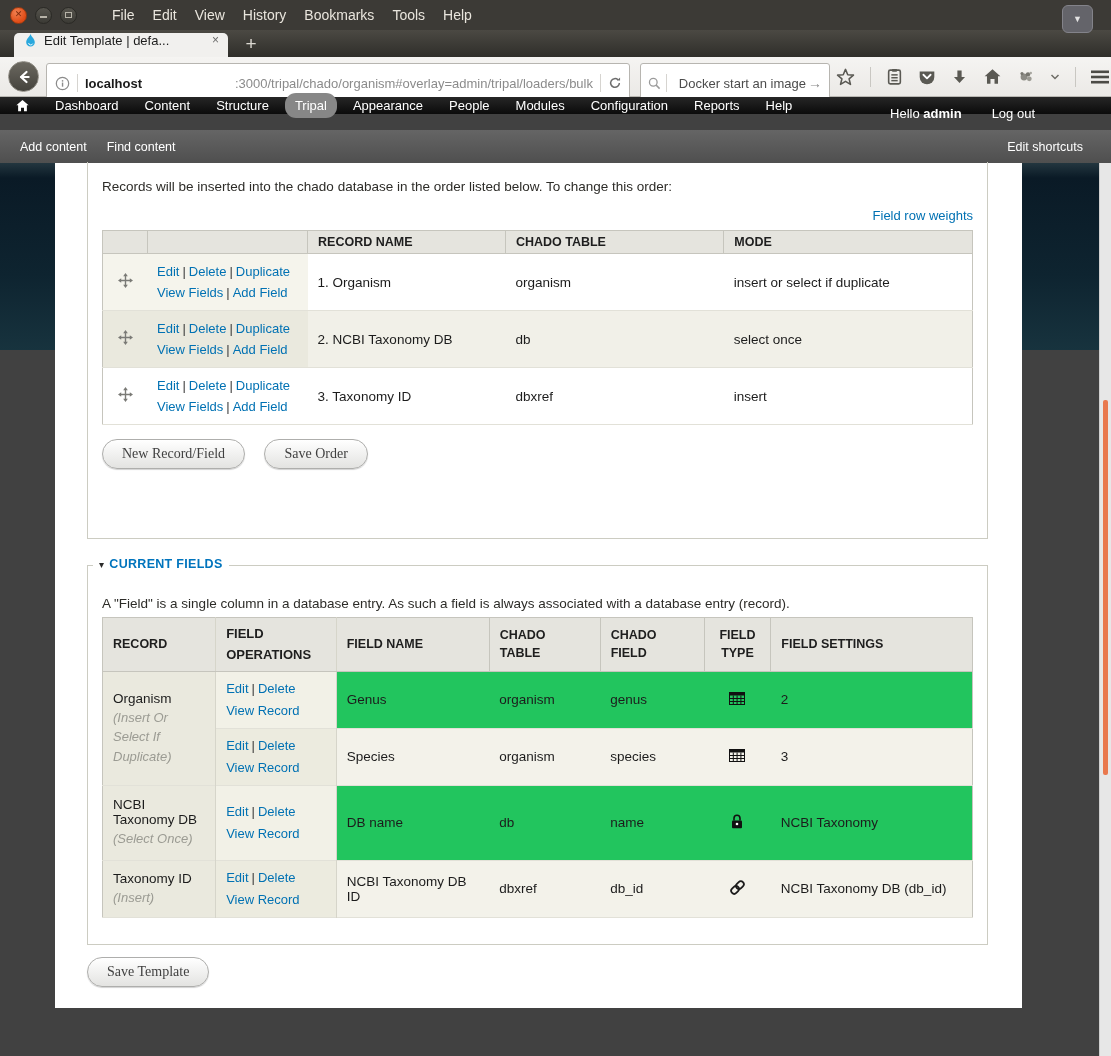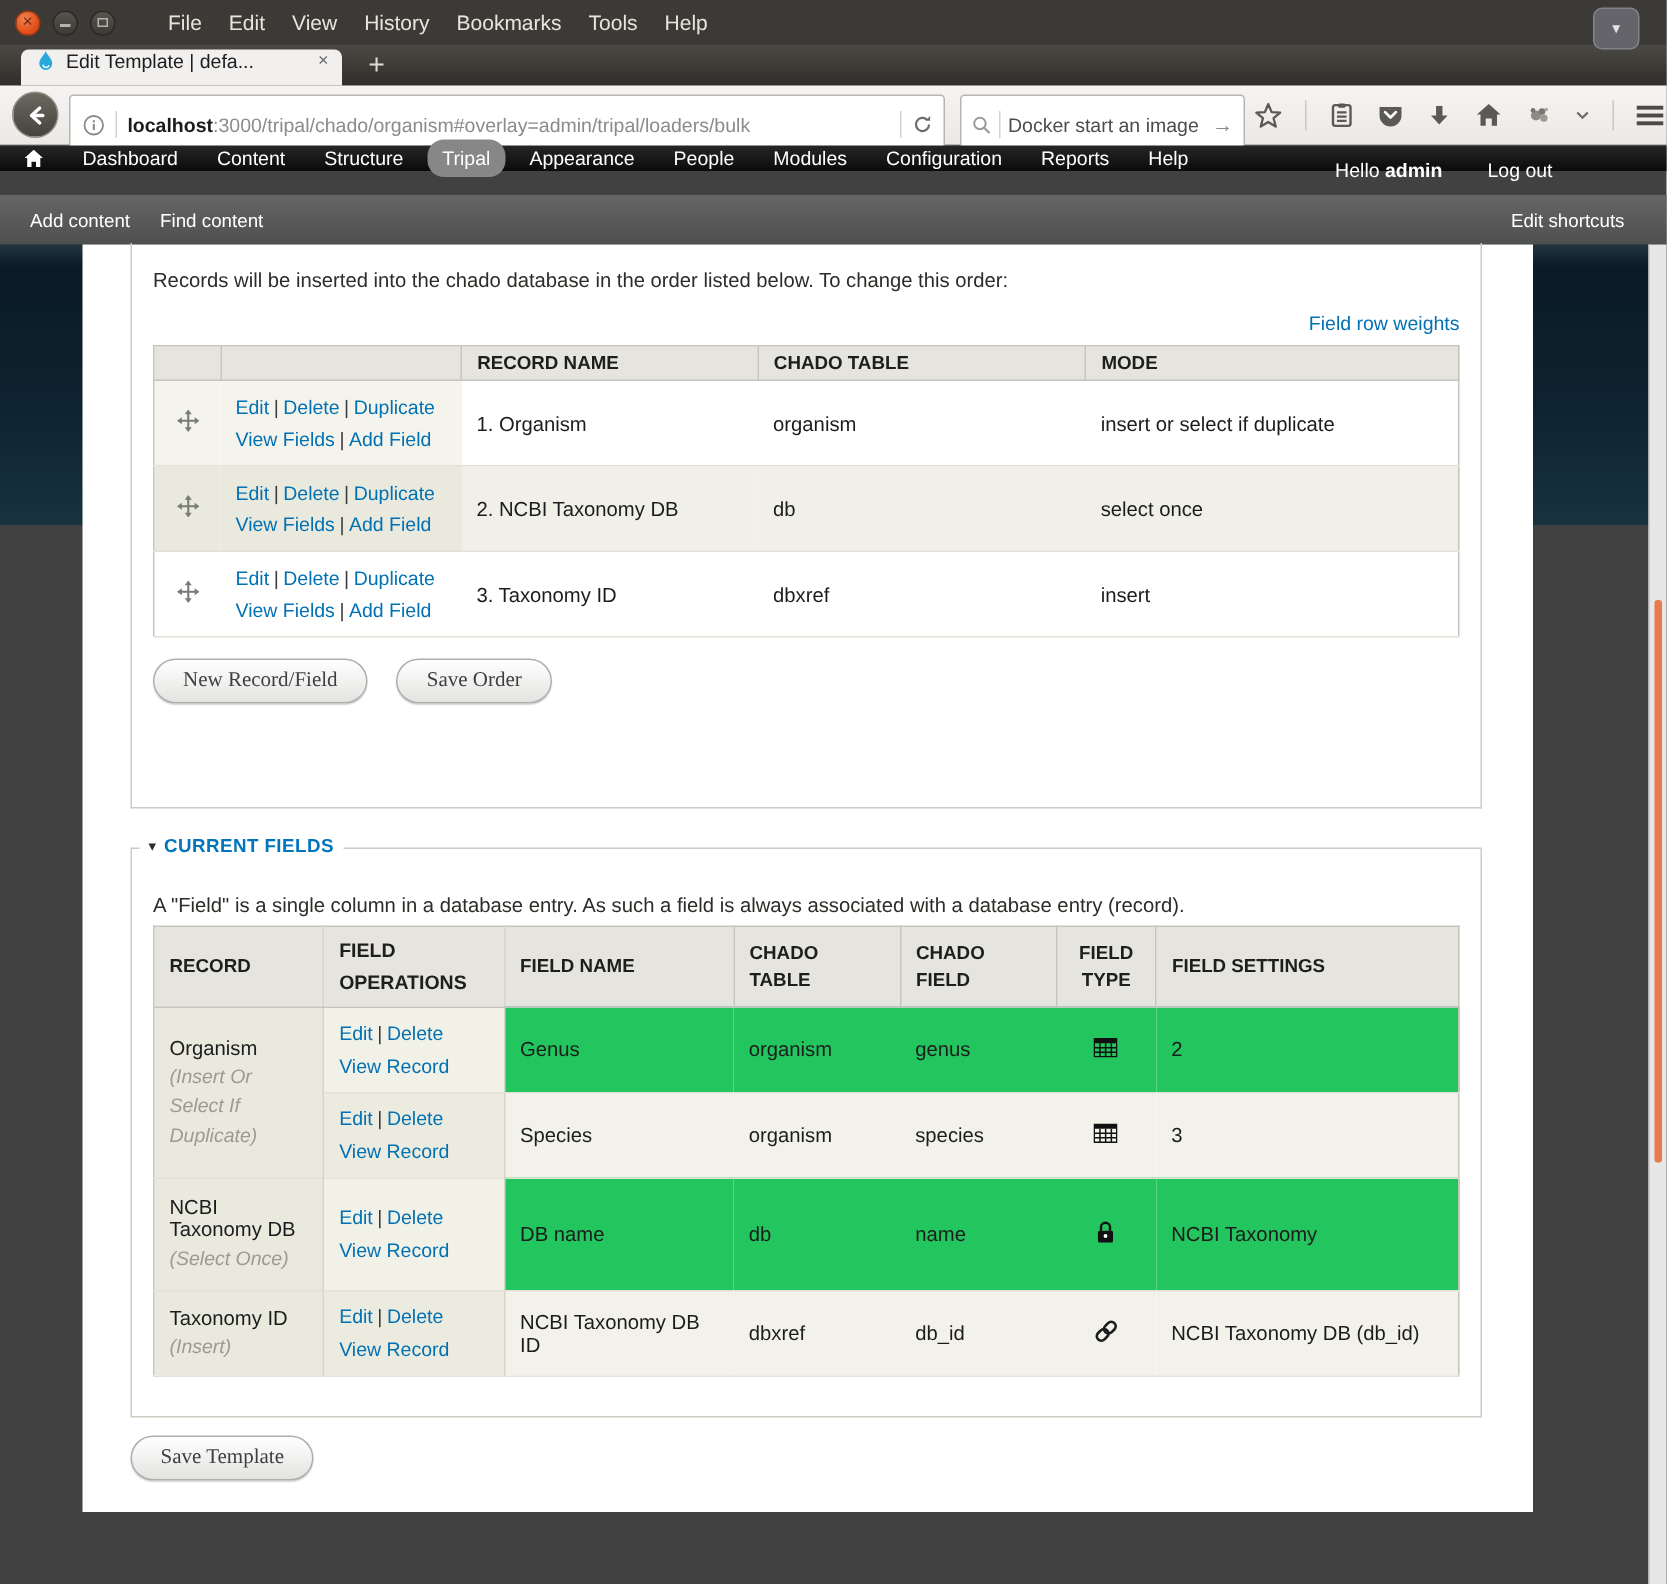--- a/index.html
+++ b/index.html
@@ -30,21 +30,21 @@
   .newtab{position:absolute;left:236px;top:2px;width:30px;height:24px;color:#dcd9d2;
           font-size:19px;text-align:center;line-height:23px;}
 
   
   #navbar{position:absolute;top:57px;left:0;width:1111px;height:40px;
           background:linear-gradient(#f5f4f2,#ebe9e6);border-bottom:1px solid #b9b7b2;box-sizing:border-box;}
   #back-btn{position:absolute;left:8px;top:4px;width:31px;height:31px;border-radius:50%;
             background:linear-gradient(#6b6860,#45433d);border:1px solid #908d85;box-sizing:border-box;
             display:flex;align-items:center;justify-content:center;}
   .field{position:absolute;top:6px;height:40px;background:#fff;border:1px solid #b7b5b0;
-         border-radius:3px;box-sizing:border-box;display:flex;align-items:center;font-size:13px;}
+         border-radius:3px;box-sizing:border-box;display:flex;align-items:center;font-size:13px;text-align:right;}
   #url-field{left:46px;width:584px;}
   #url-field .divider,#search-field .divider{width:1px;height:18px;background:#d6d4d0;margin:0 7px;}
   .url-host{color:#1a1a1a;font-weight:bold;}
   .url-rest{color:#8b8b8b;white-space:nowrap;overflow:hidden;width:472px;}
   #reload-btn{margin-left:auto;display:flex;align-items:center;padding-right:7px;}
   #search-field{left:640px;width:190px;}
   .search-text{color:#4c4c4c;white-space:nowrap;overflow:hidden;flex:1;}
   .search-go{color:#8a8a8a;margin:0 7px 0 2px;font-size:14px;}
   #nav-icons{position:absolute;left:836px;top:6px;height:28px;display:flex;align-items:center;gap:15px;}
   #nav-icons .vsep{width:1px;height:20px;background:#c9c7c2;}

